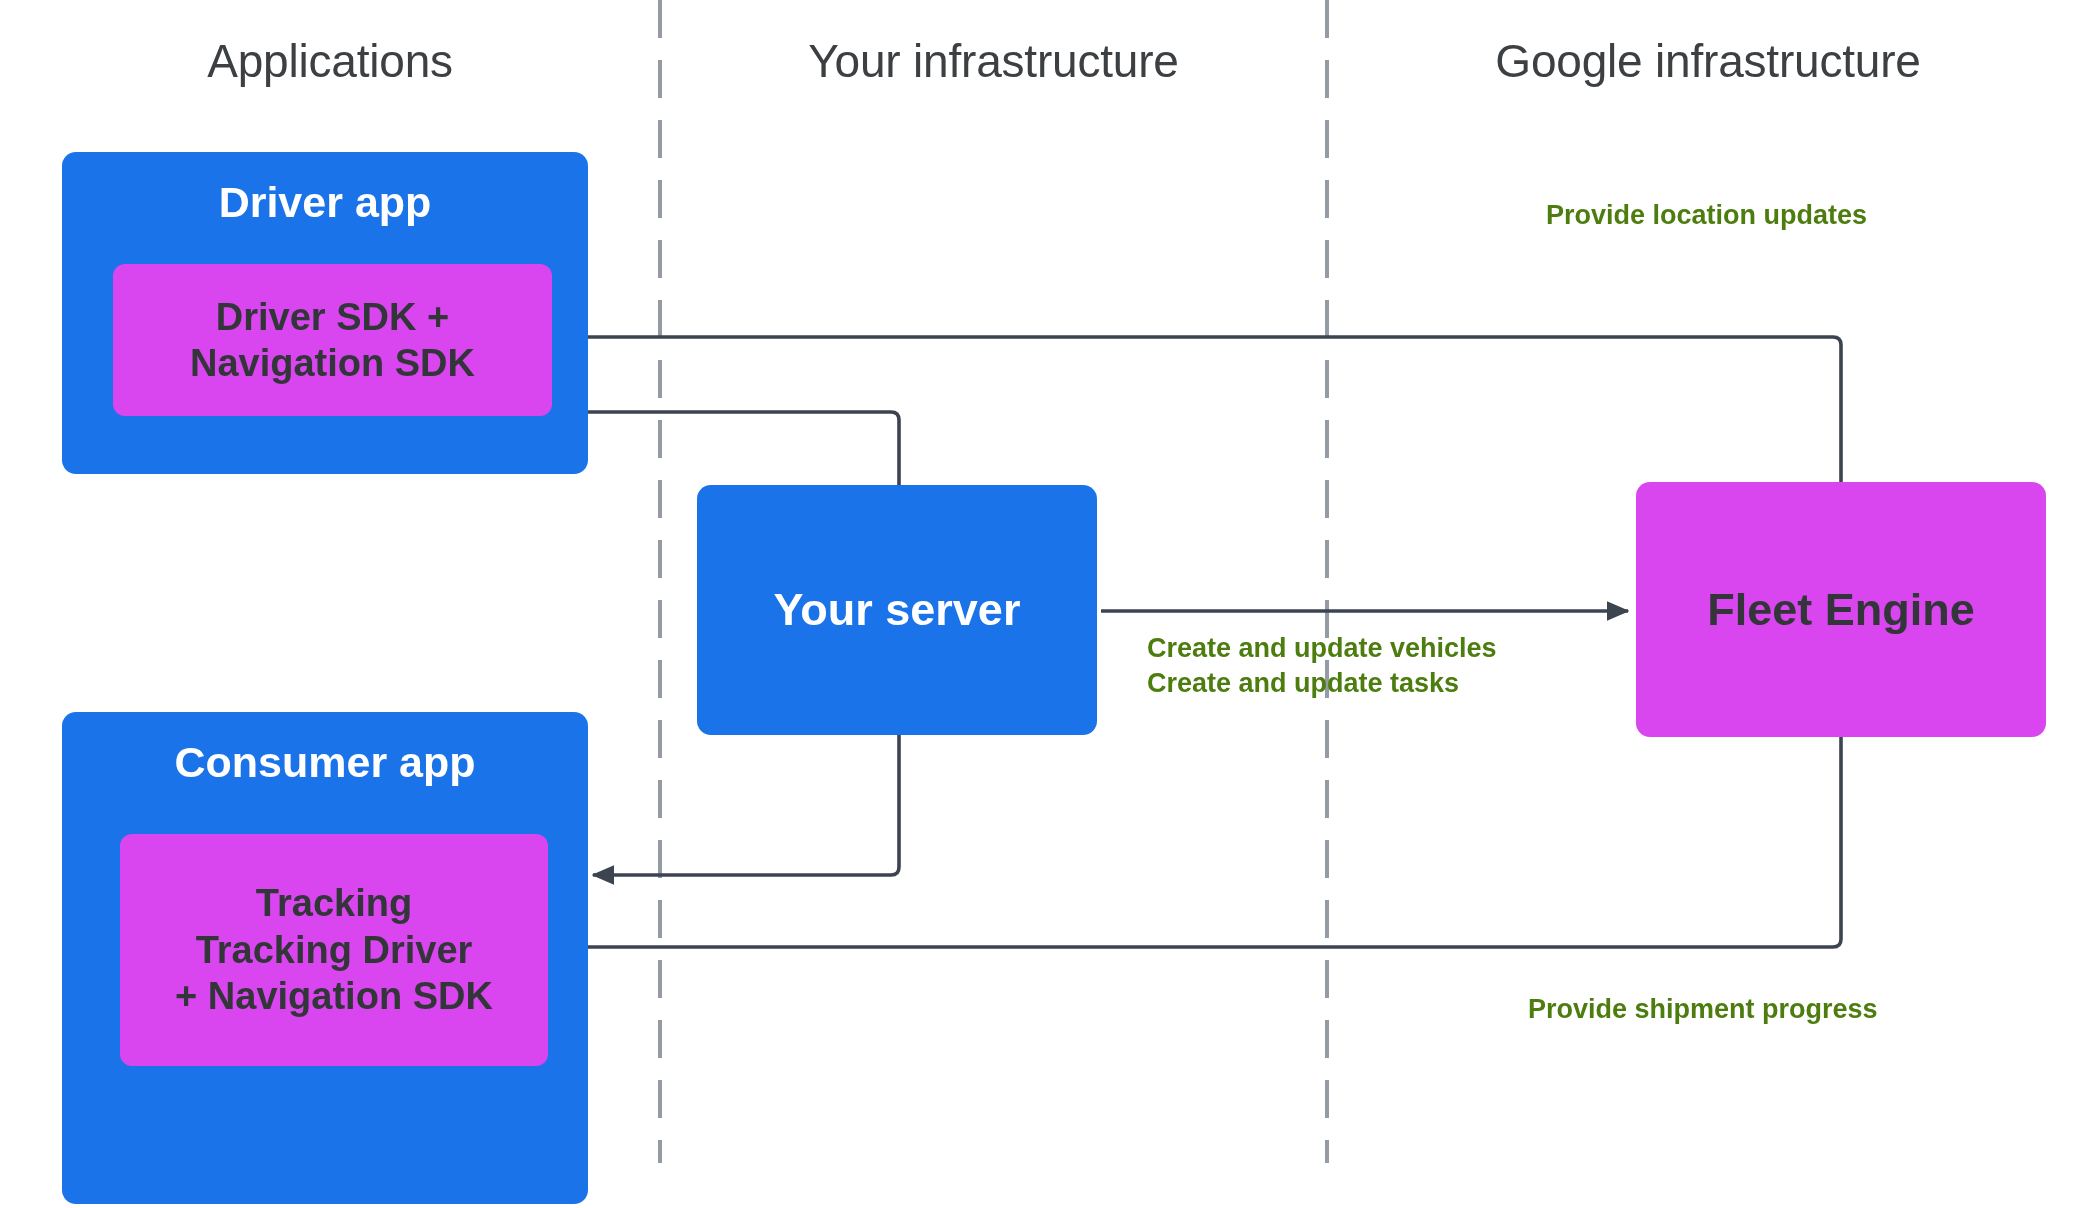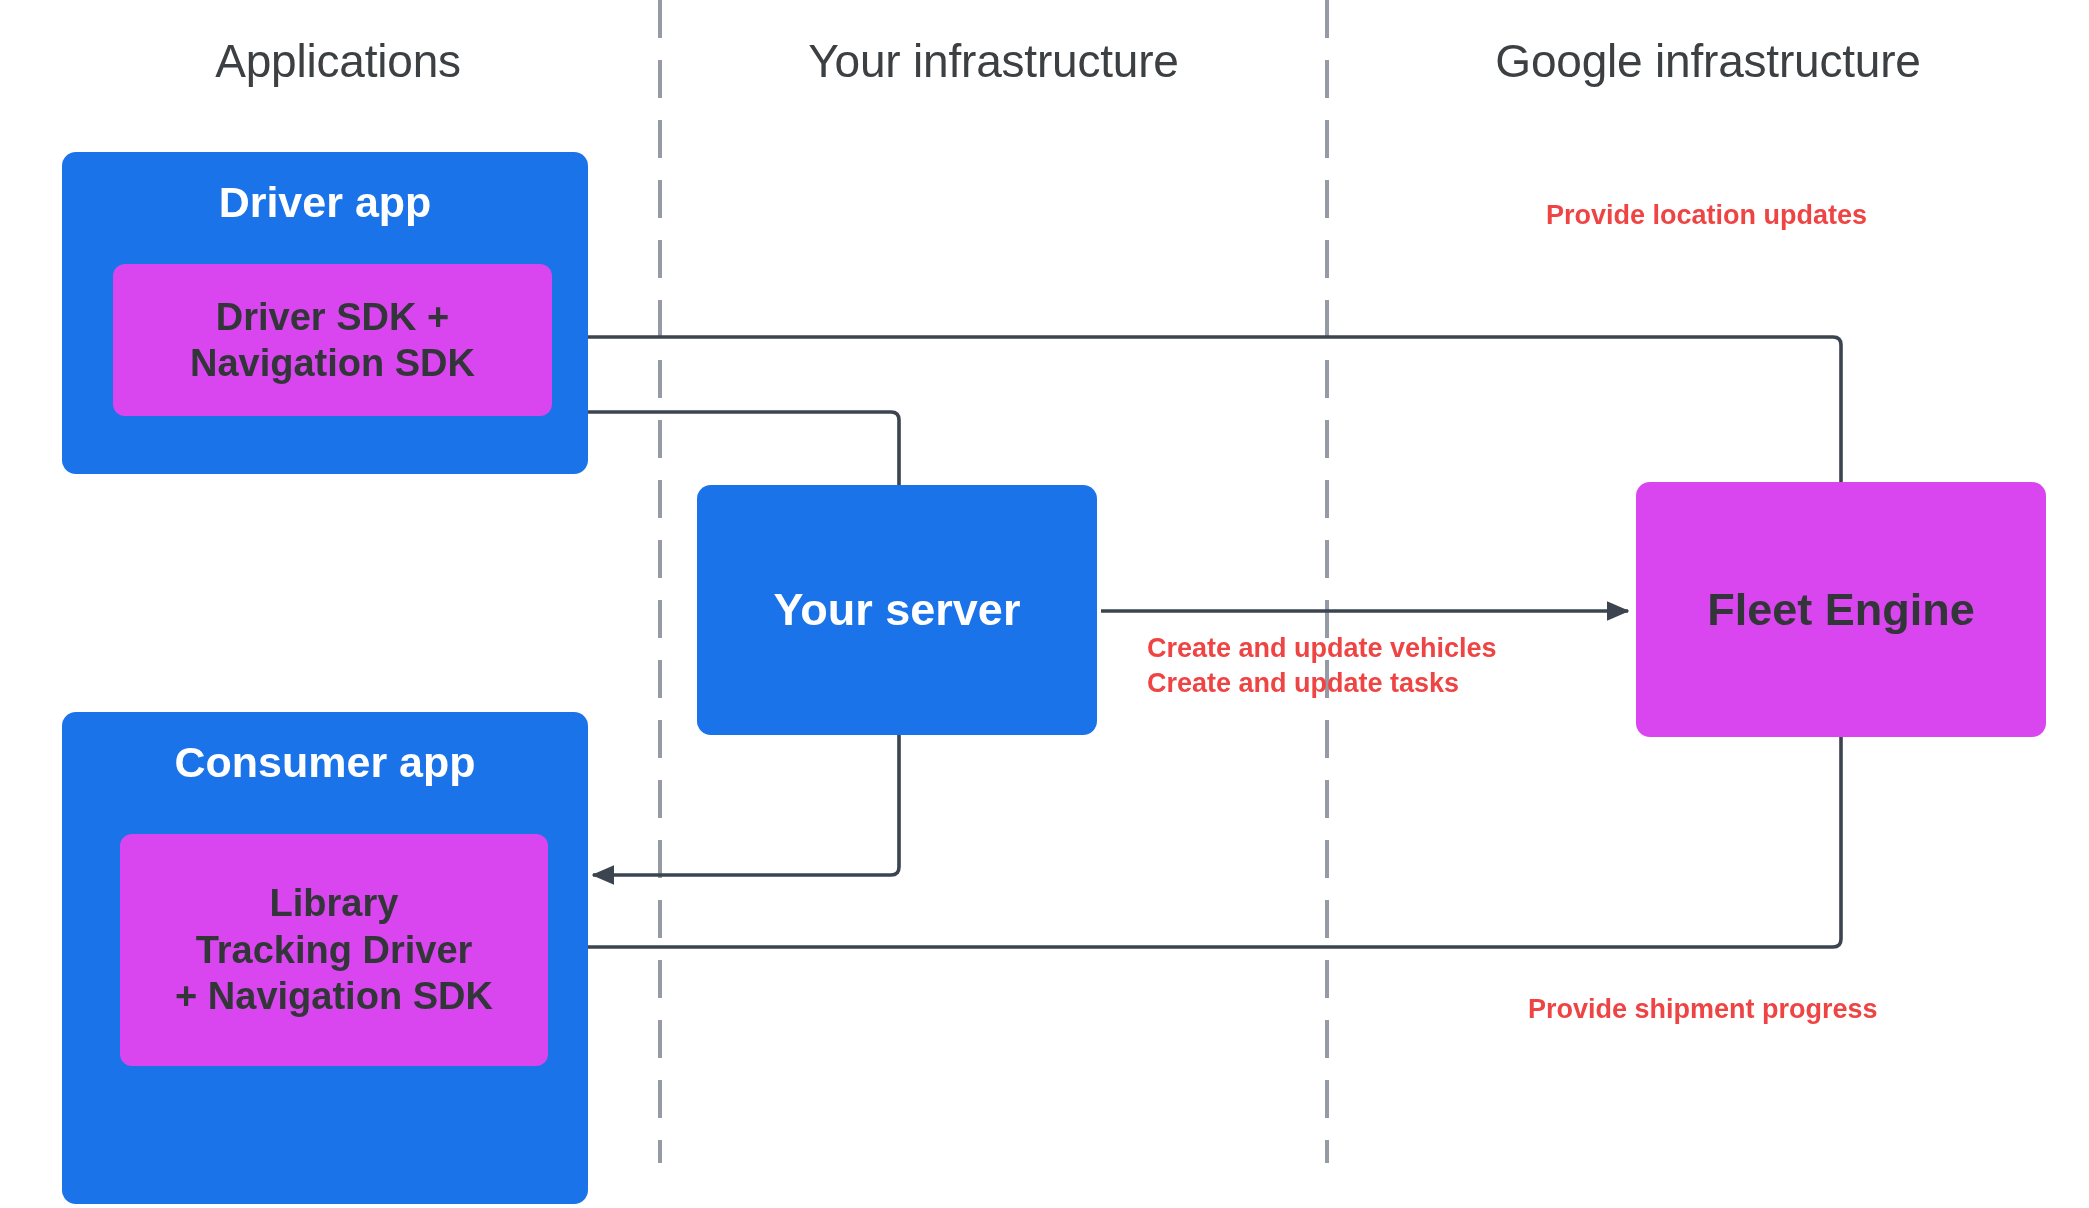--- a/index.html
+++ b/index.html
@@ -4,21 +4,21 @@
 <style>
   html,body{margin:0;padding:0;background:#fff;}
   body{width:2089px;height:1208px;position:relative;overflow:hidden;
        font-family:"Liberation Sans",sans-serif;}
   #canvas{position:absolute;left:0;top:0;width:2089px;height:1208px;}
   svg.layer{position:absolute;left:0;top:0;width:2089px;height:1208px;overflow:visible;}
 
   .col-head{position:absolute;font-size:46px;font-weight:400;color:#3c4043;
             letter-spacing:-0.2px;white-space:nowrap;text-align:center;
             font-family:"Liberation Sans",sans-serif;}
-  #head-applications{left:8px;top:34px;width:660px;}
+  #head-applications{left:0;top:34px;width:660px;}
   #head-your-infra{left:660px;top:34px;width:667px;}
   #head-google-infra{left:1327px;top:34px;width:762px;}
 
   .node{position:absolute;border-radius:14px;box-sizing:border-box;
         display:flex;flex-direction:column;align-items:center;}
   .blue{background:#1a73e8;}
   .yellow{background:#d946ef;}
 
   .app-title{color:#ffffff;font-size:43px;font-weight:bold;line-height:1.05;
              text-align:center;white-space:nowrap;}
@@ -42,21 +42,21 @@
                 border-radius:12px;display:flex;align-items:center;justify-content:center;}
 
   
   #your-server{left:697px;top:485px;width:400px;height:250px;
                justify-content:center;}
 
   
   #fleet-engine{left:1636px;top:482px;width:410px;height:255px;
                 justify-content:center;}
 
-  .edge-label{position:absolute;font-size:27px;font-weight:bold;color:#ef4444;
+  .edge-label{position:absolute;font-size:27px;font-weight:bold;color:#4d7c0f;
               line-height:1.28;white-space:nowrap;
               font-family:"Liberation Sans",sans-serif;}
   #label-location-updates{left:1546px;top:198px;}
   #label-create-update{left:1147px;top:631px;text-align:left;}
   #label-shipment-progress{left:1528px;top:992px;}
 </style>
 </head>
 <body>
 
 <div id="canvas">
@@ -96,21 +96,21 @@
         <span>Driver SDK +</span><br>
         <span>Navigation SDK</span>
       </div>
     </div>
   </div>
 
   <div class="node blue" id="consumer-app">
     <div class="app-title">Consumer app</div>
     <div class="node yellow" id="consumer-sdk">
       <div class="sdk-text">
-        <span>Library</span><br>
+        <span>Tracking</span><br>
         <span>Tracking Driver</span><br>
         <span>+ Navigation SDK</span>
       </div>
     </div>
   </div>
 
   <div class="node blue" id="your-server">
     <div class="server-title">Your server</div>
   </div>
 

